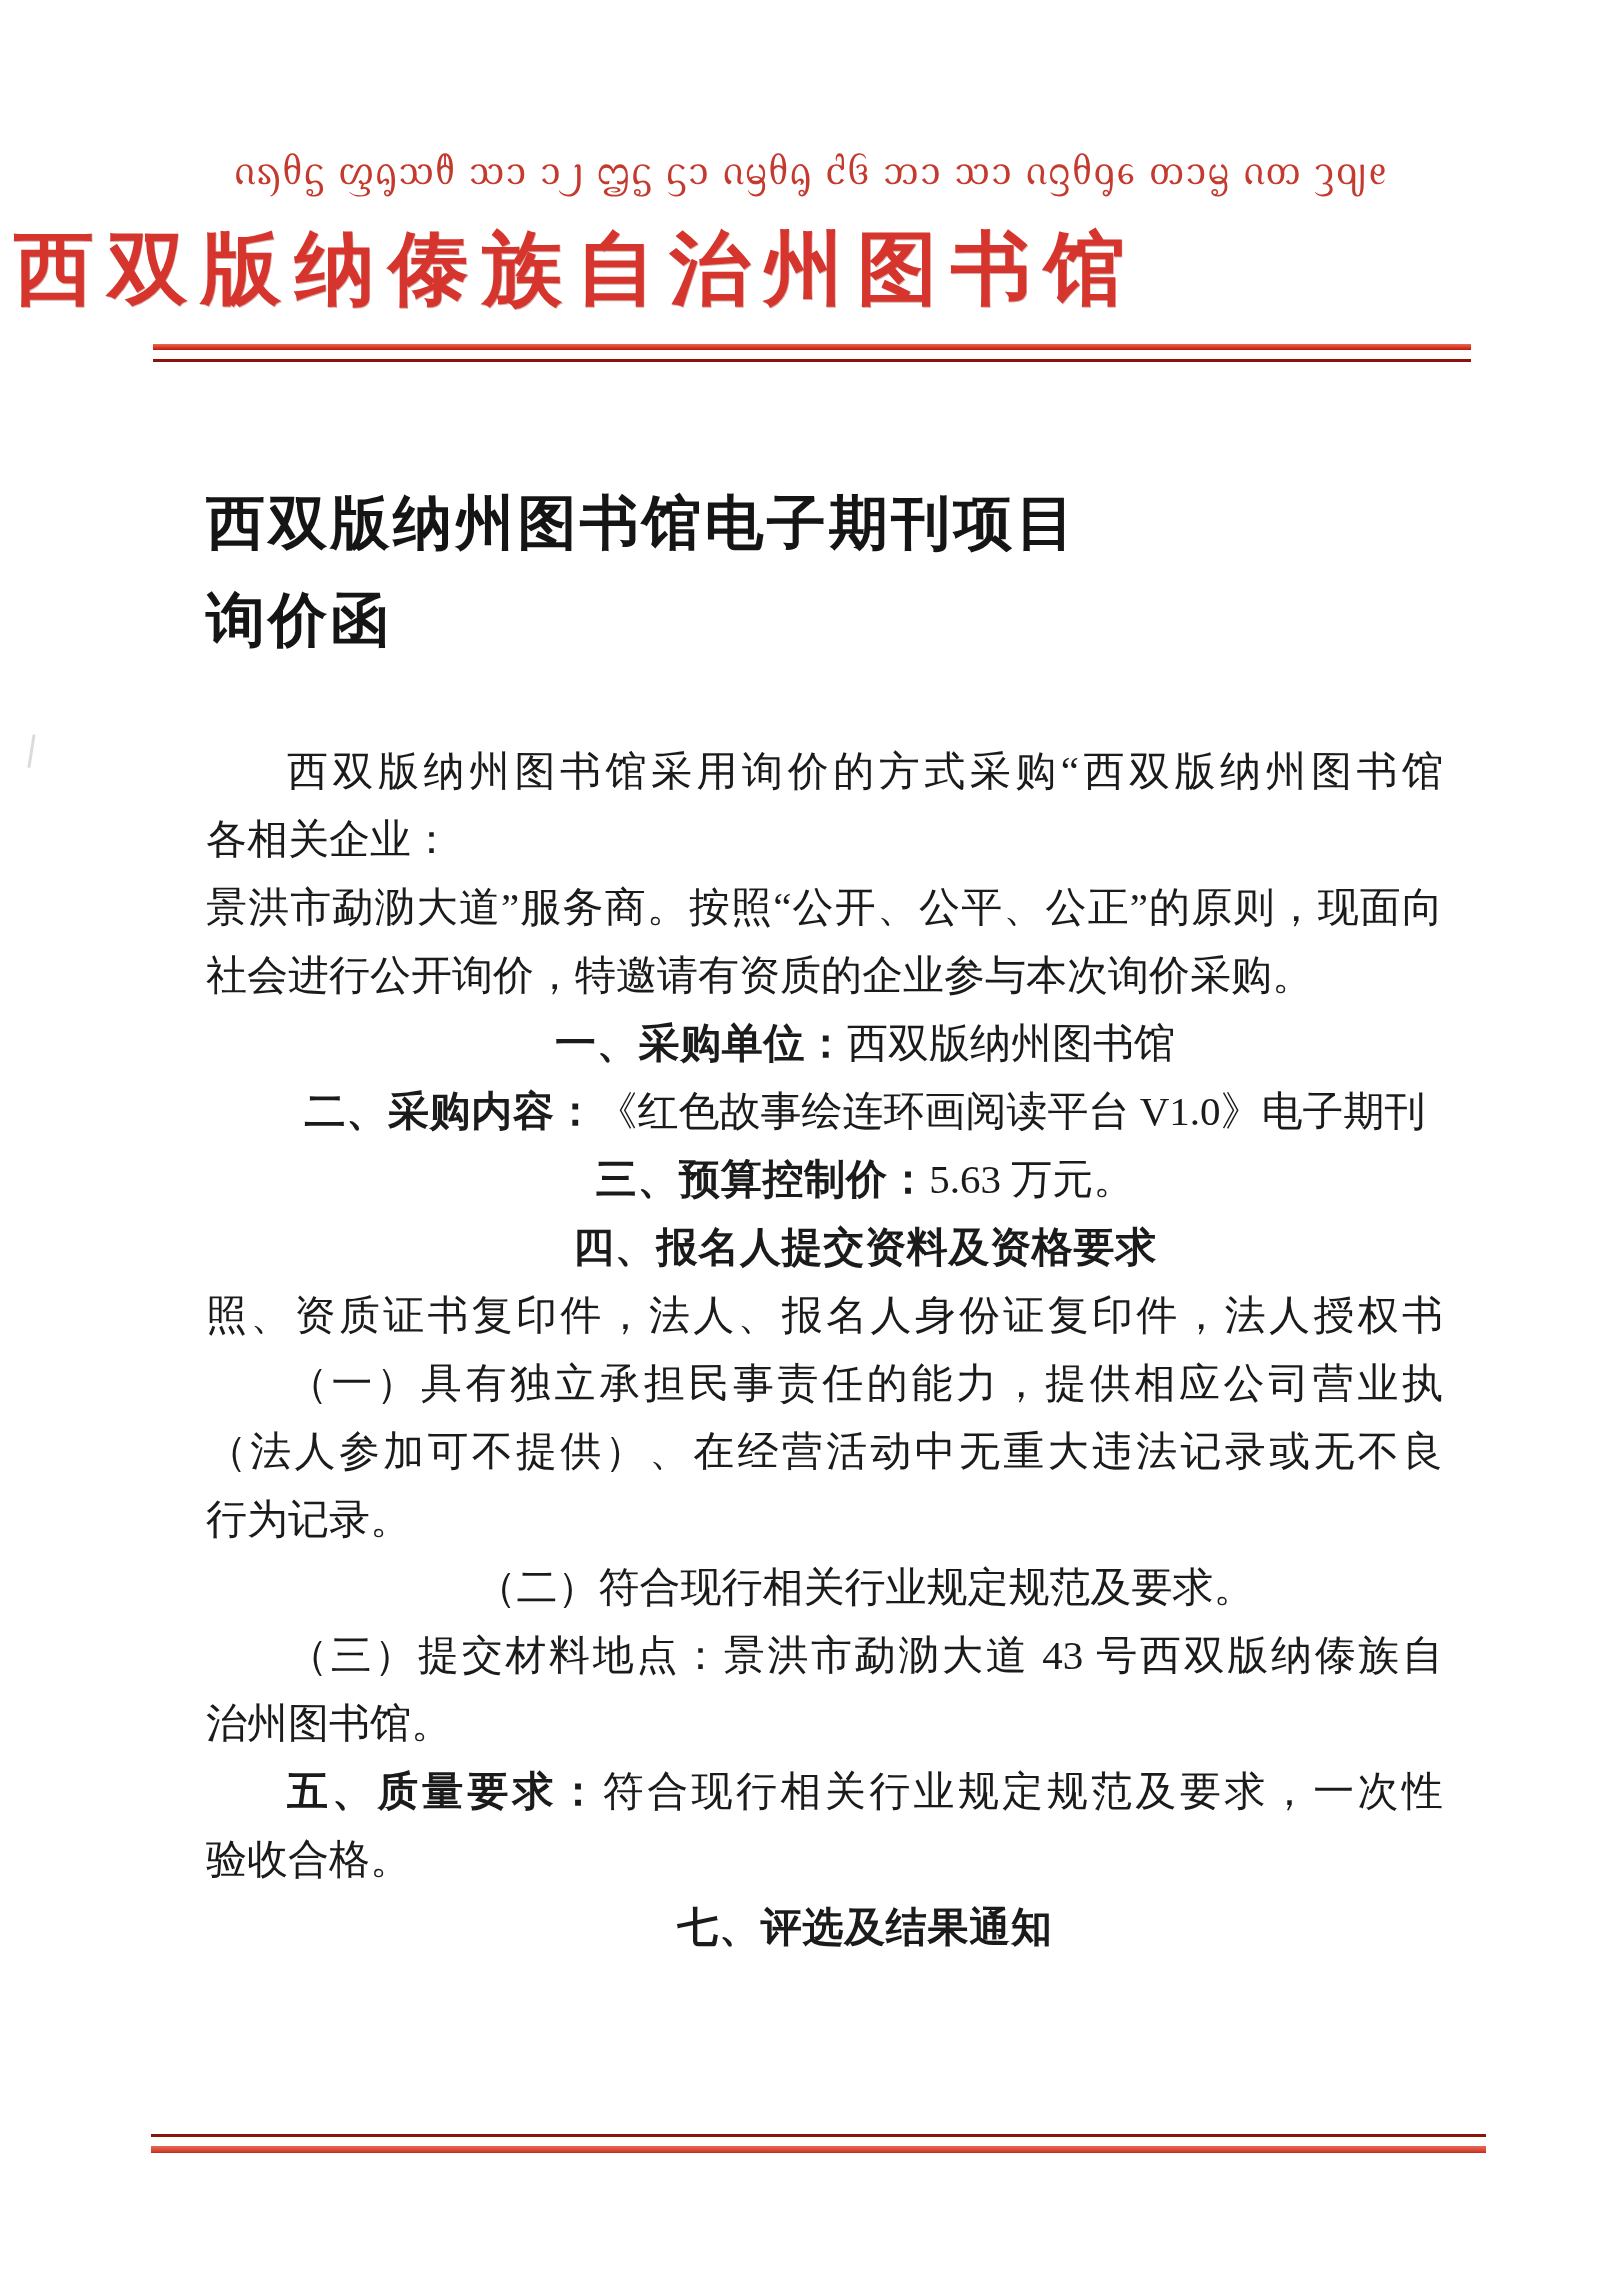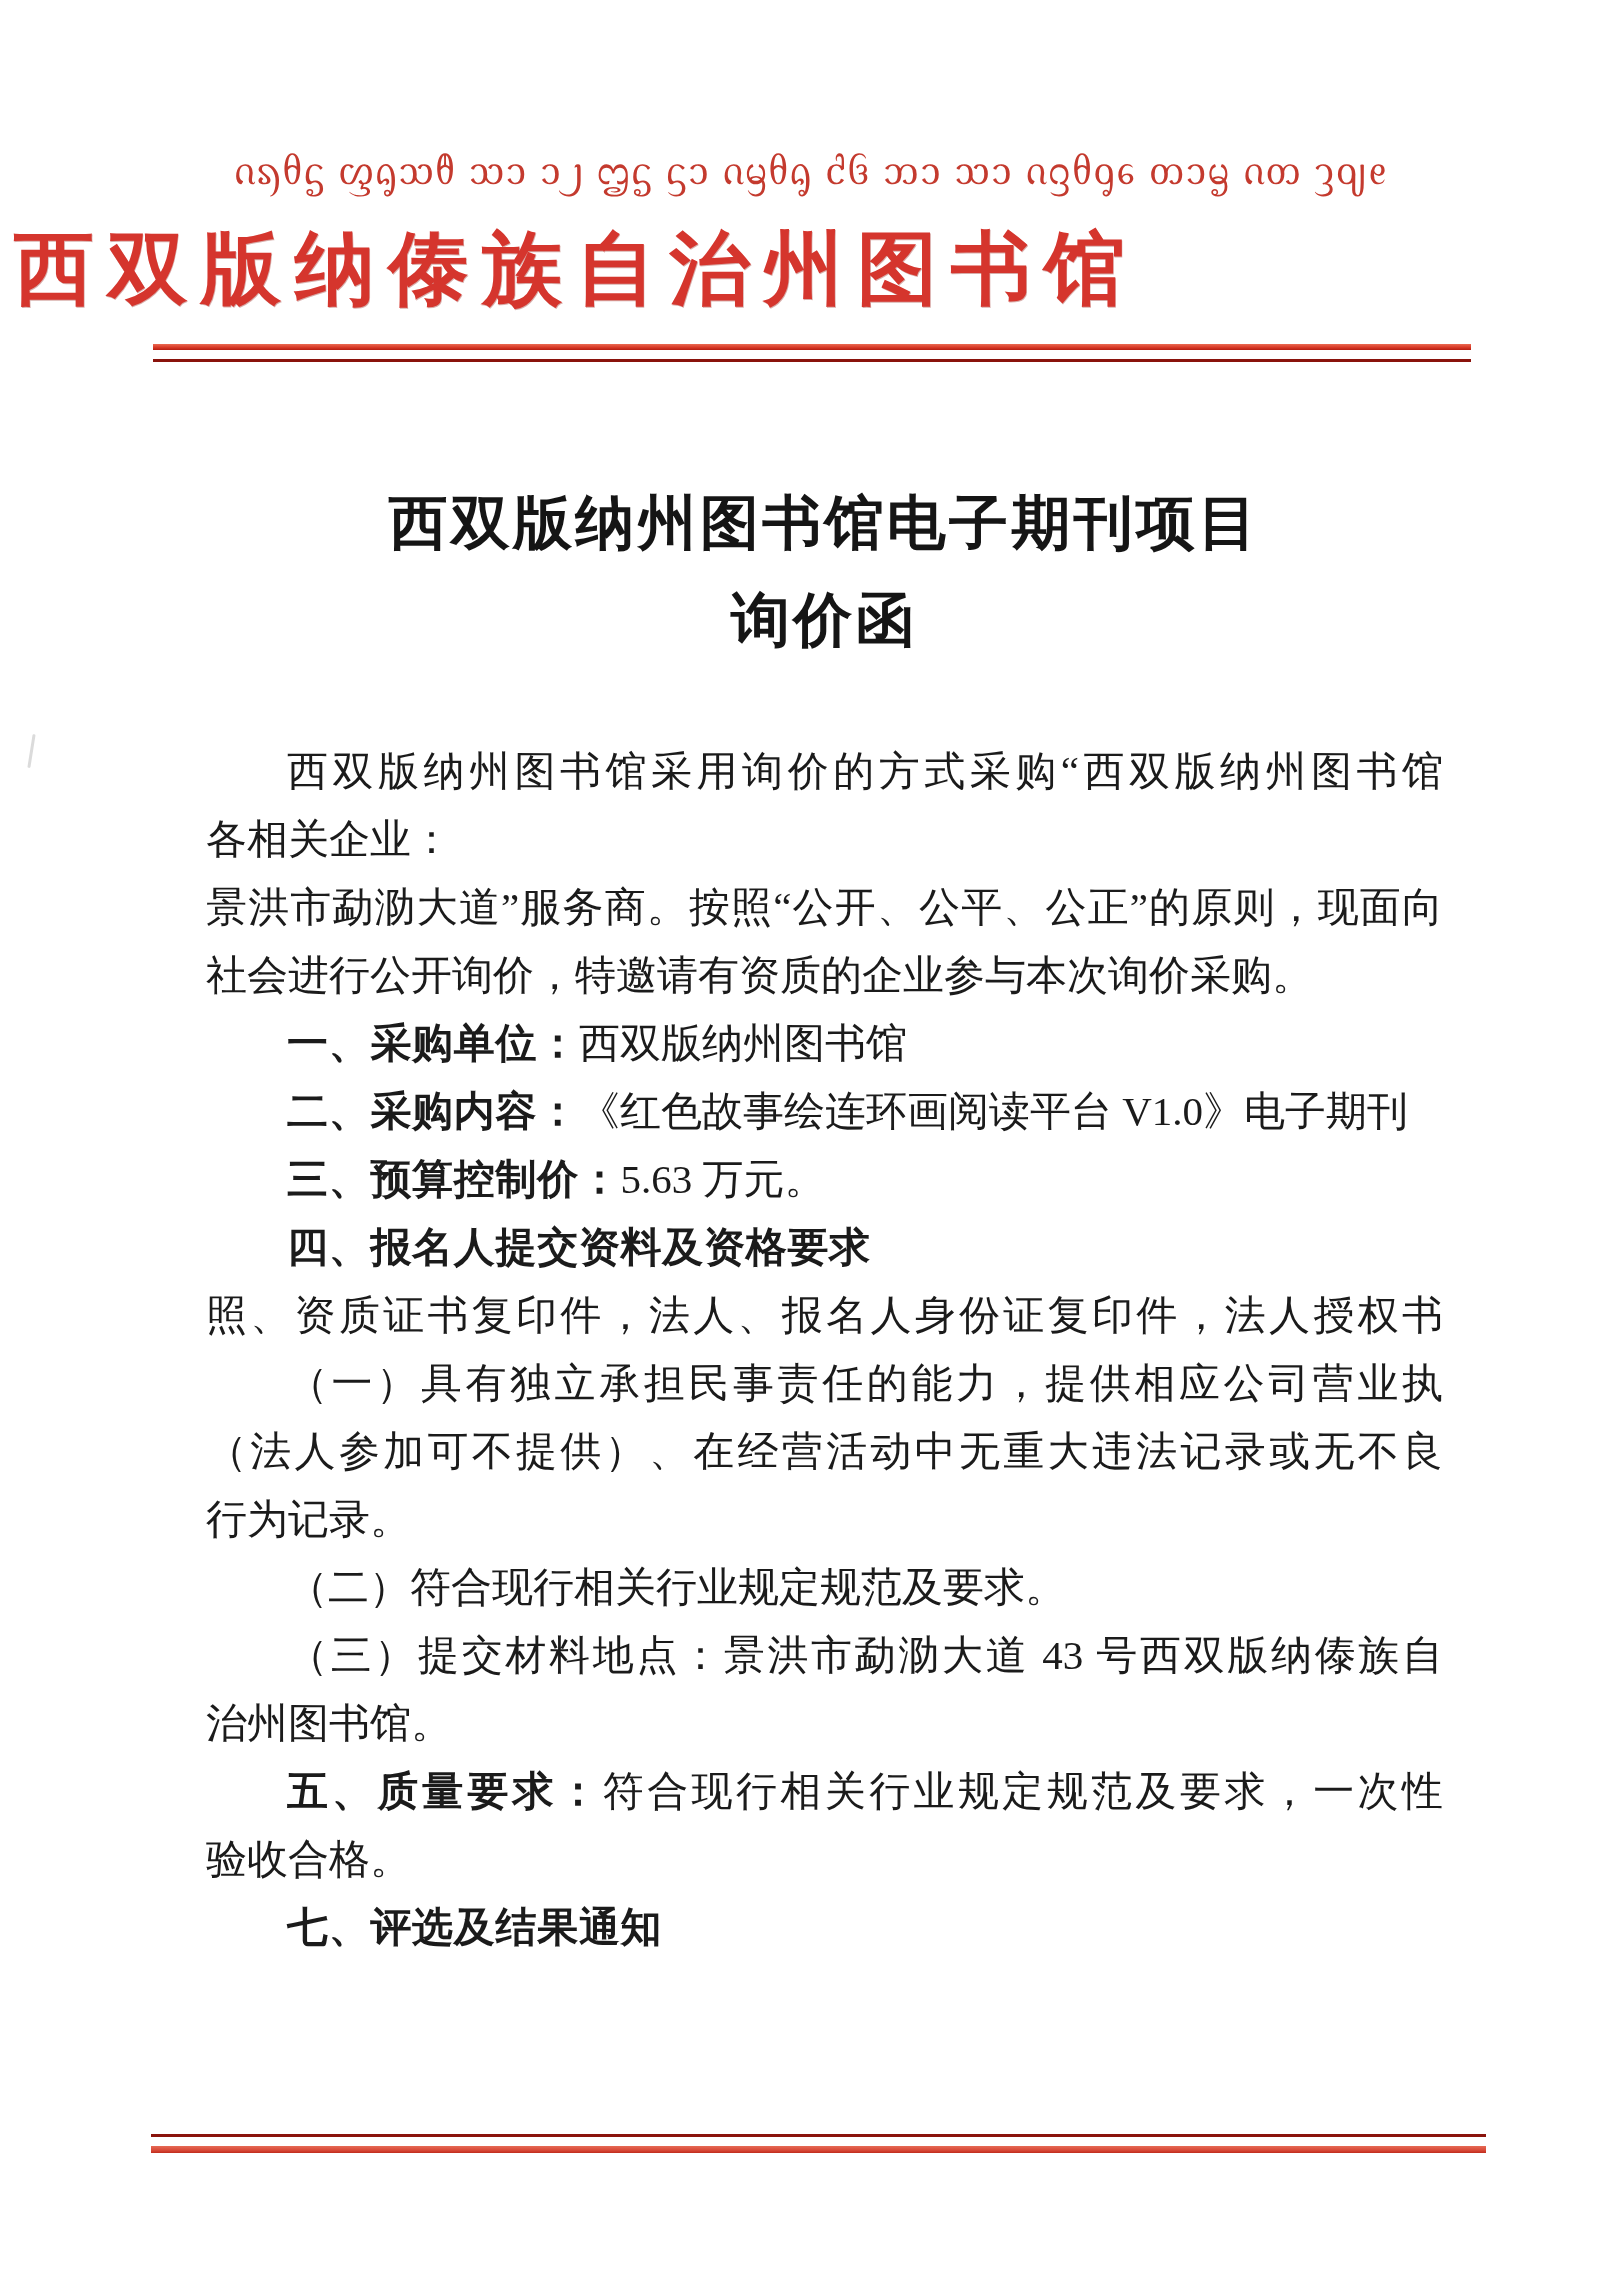--- a/index.html
+++ b/index.html
@@ -49,39 +49,38 @@
   .rule-thin-top {
     left: 153px; top: 359px; width: 1318px; height: 2.6px;
     background: #8a130c;
   }
 
   
   .doc-title {
     position: absolute;
     left: 206px; top: 475px;
     width: 1237px;
-    text-align: center;
     font-weight: 700;
     font-size: 59px;
     line-height: 97px;
     letter-spacing: 3.3px;
     color: #151515;
   }
 
   
   .body-text {
     position: absolute;
     left: 206px; top: 737px;
     width: 1237px;
     font-size: 41px;
     line-height: 68px;
     color: #1b1b1b;
   }
   .line { height: 68px; white-space: nowrap; }
-  .line.indent { padding-left: 81px; }
+  .line.indent { padding-left: 81px; text-align: center; }
   .line.fill {
     white-space: normal;
     text-align: justify;
     text-align-last: justify;
     overflow: hidden;
   }
   .b {
     font-weight: 700;
     font-family: "Liberation Sans", sans-serif;
     letter-spacing: 0.7px;

